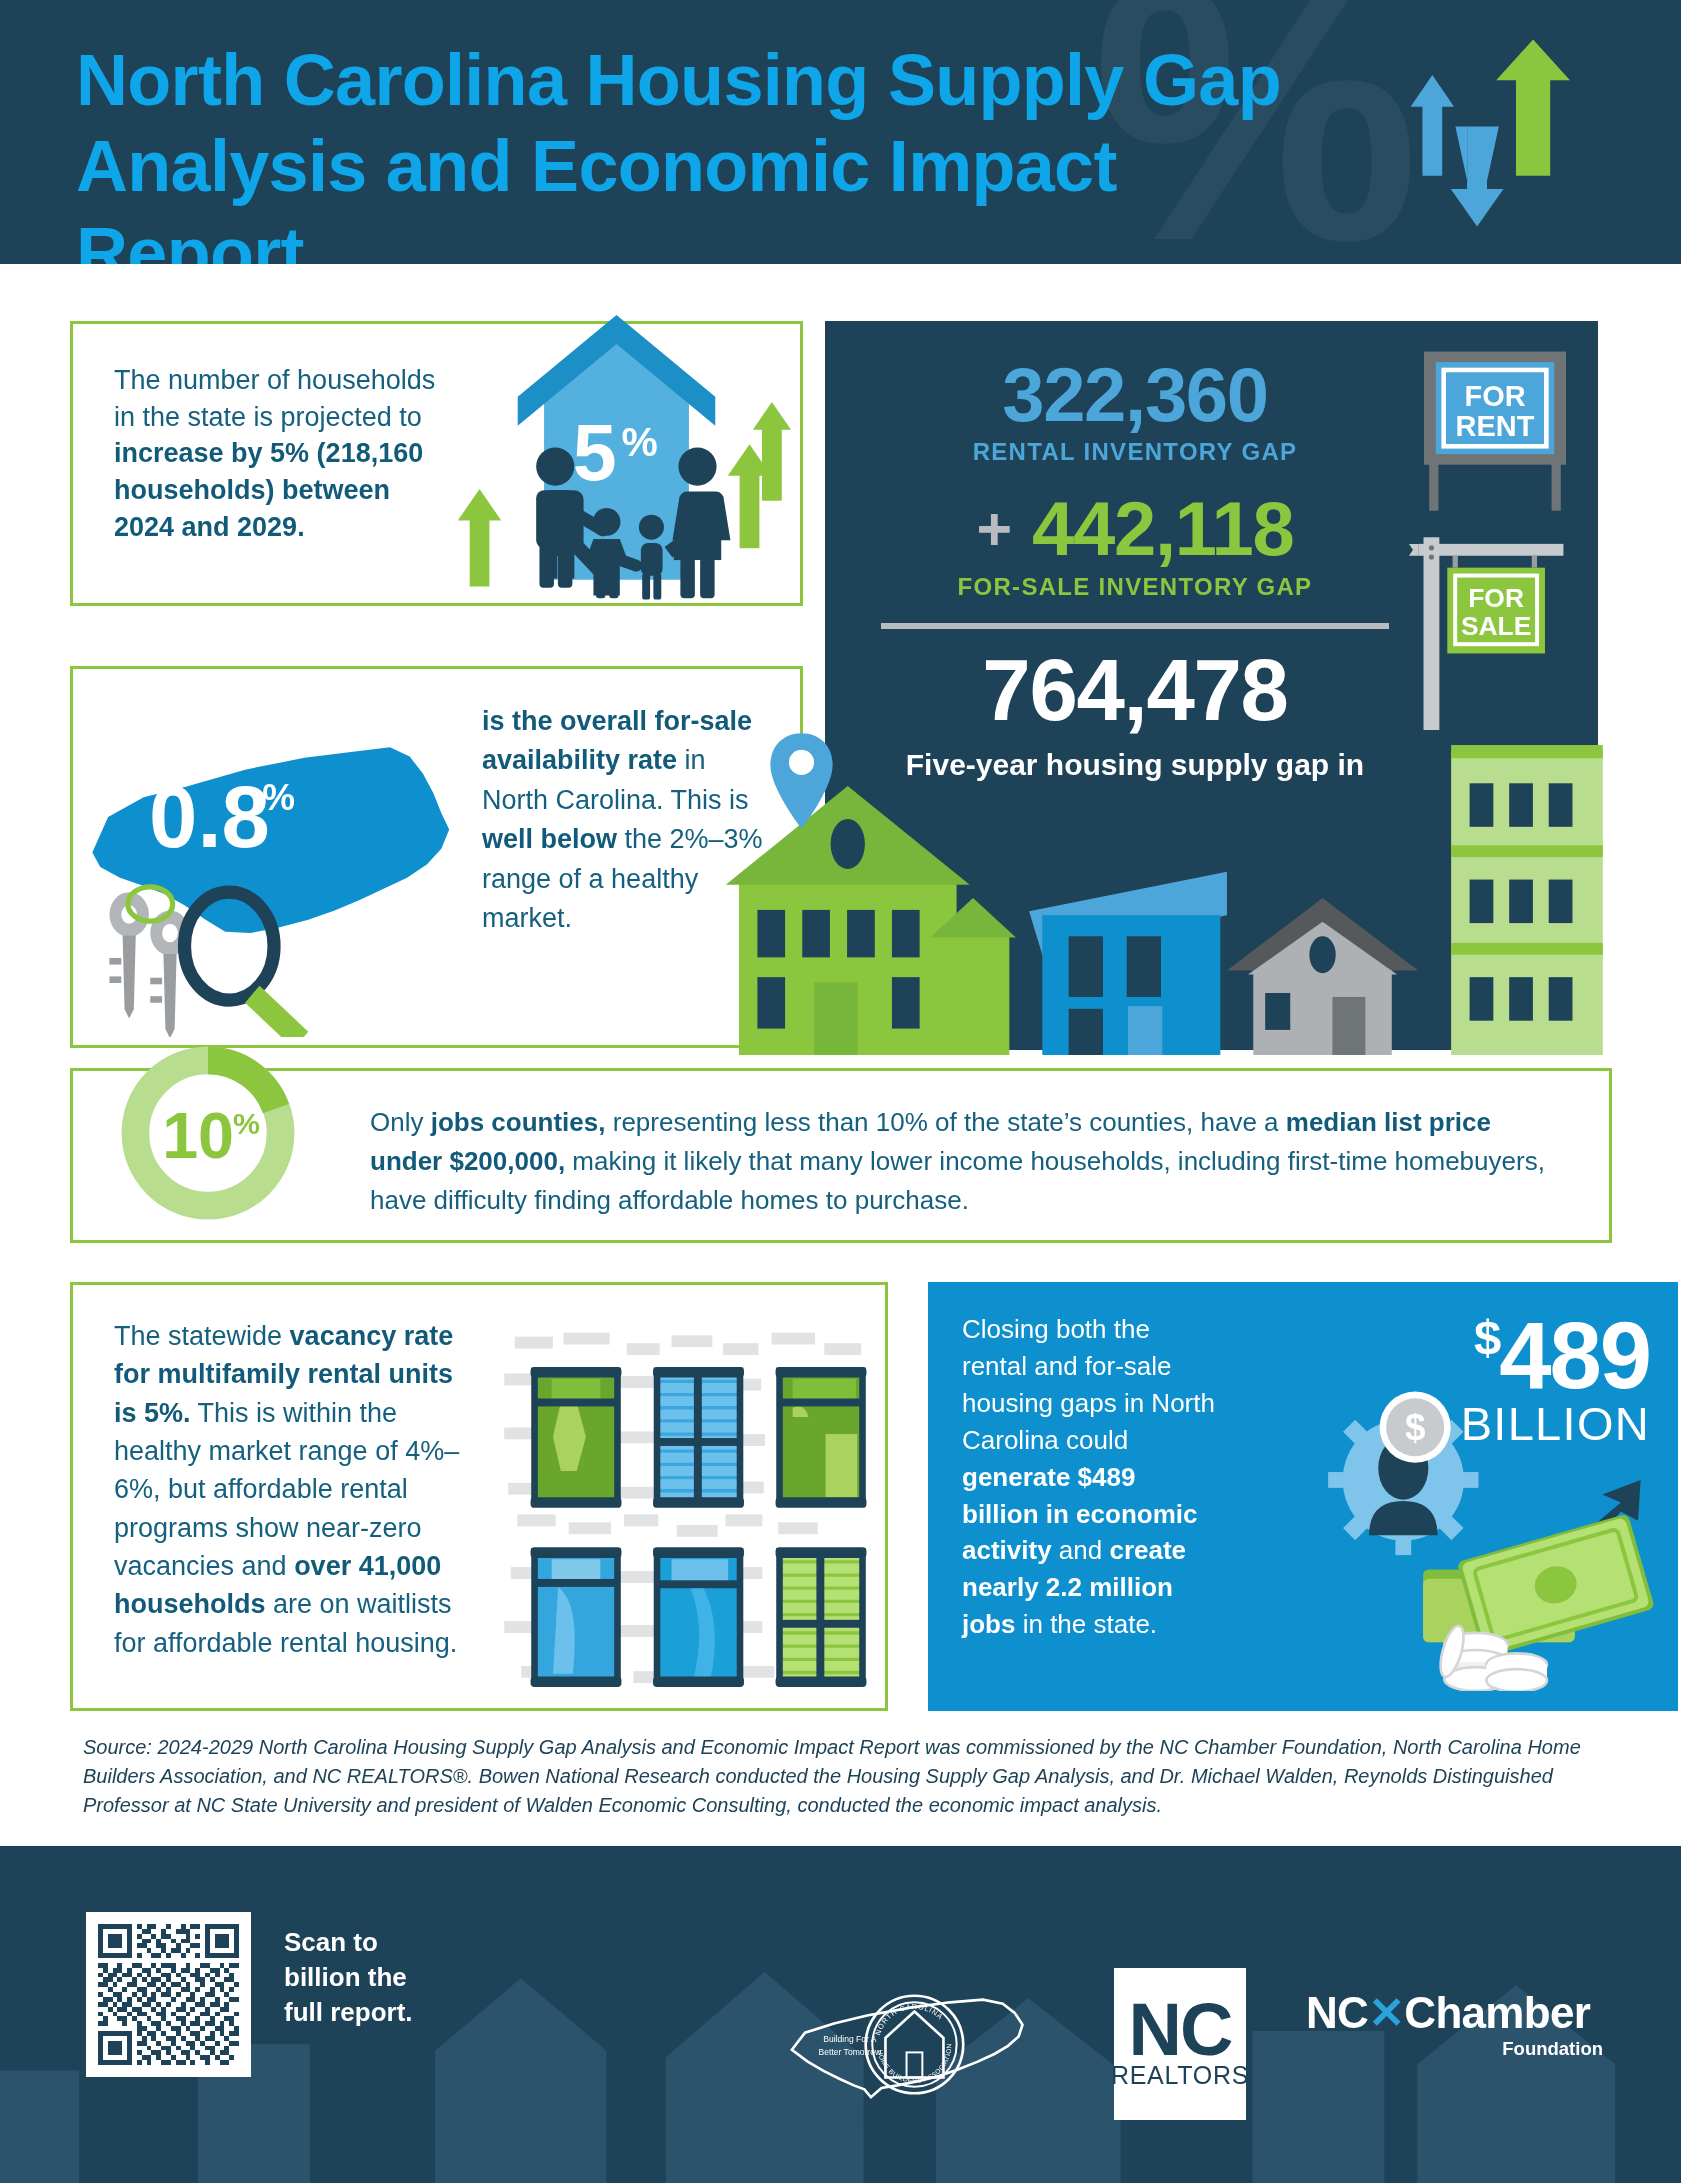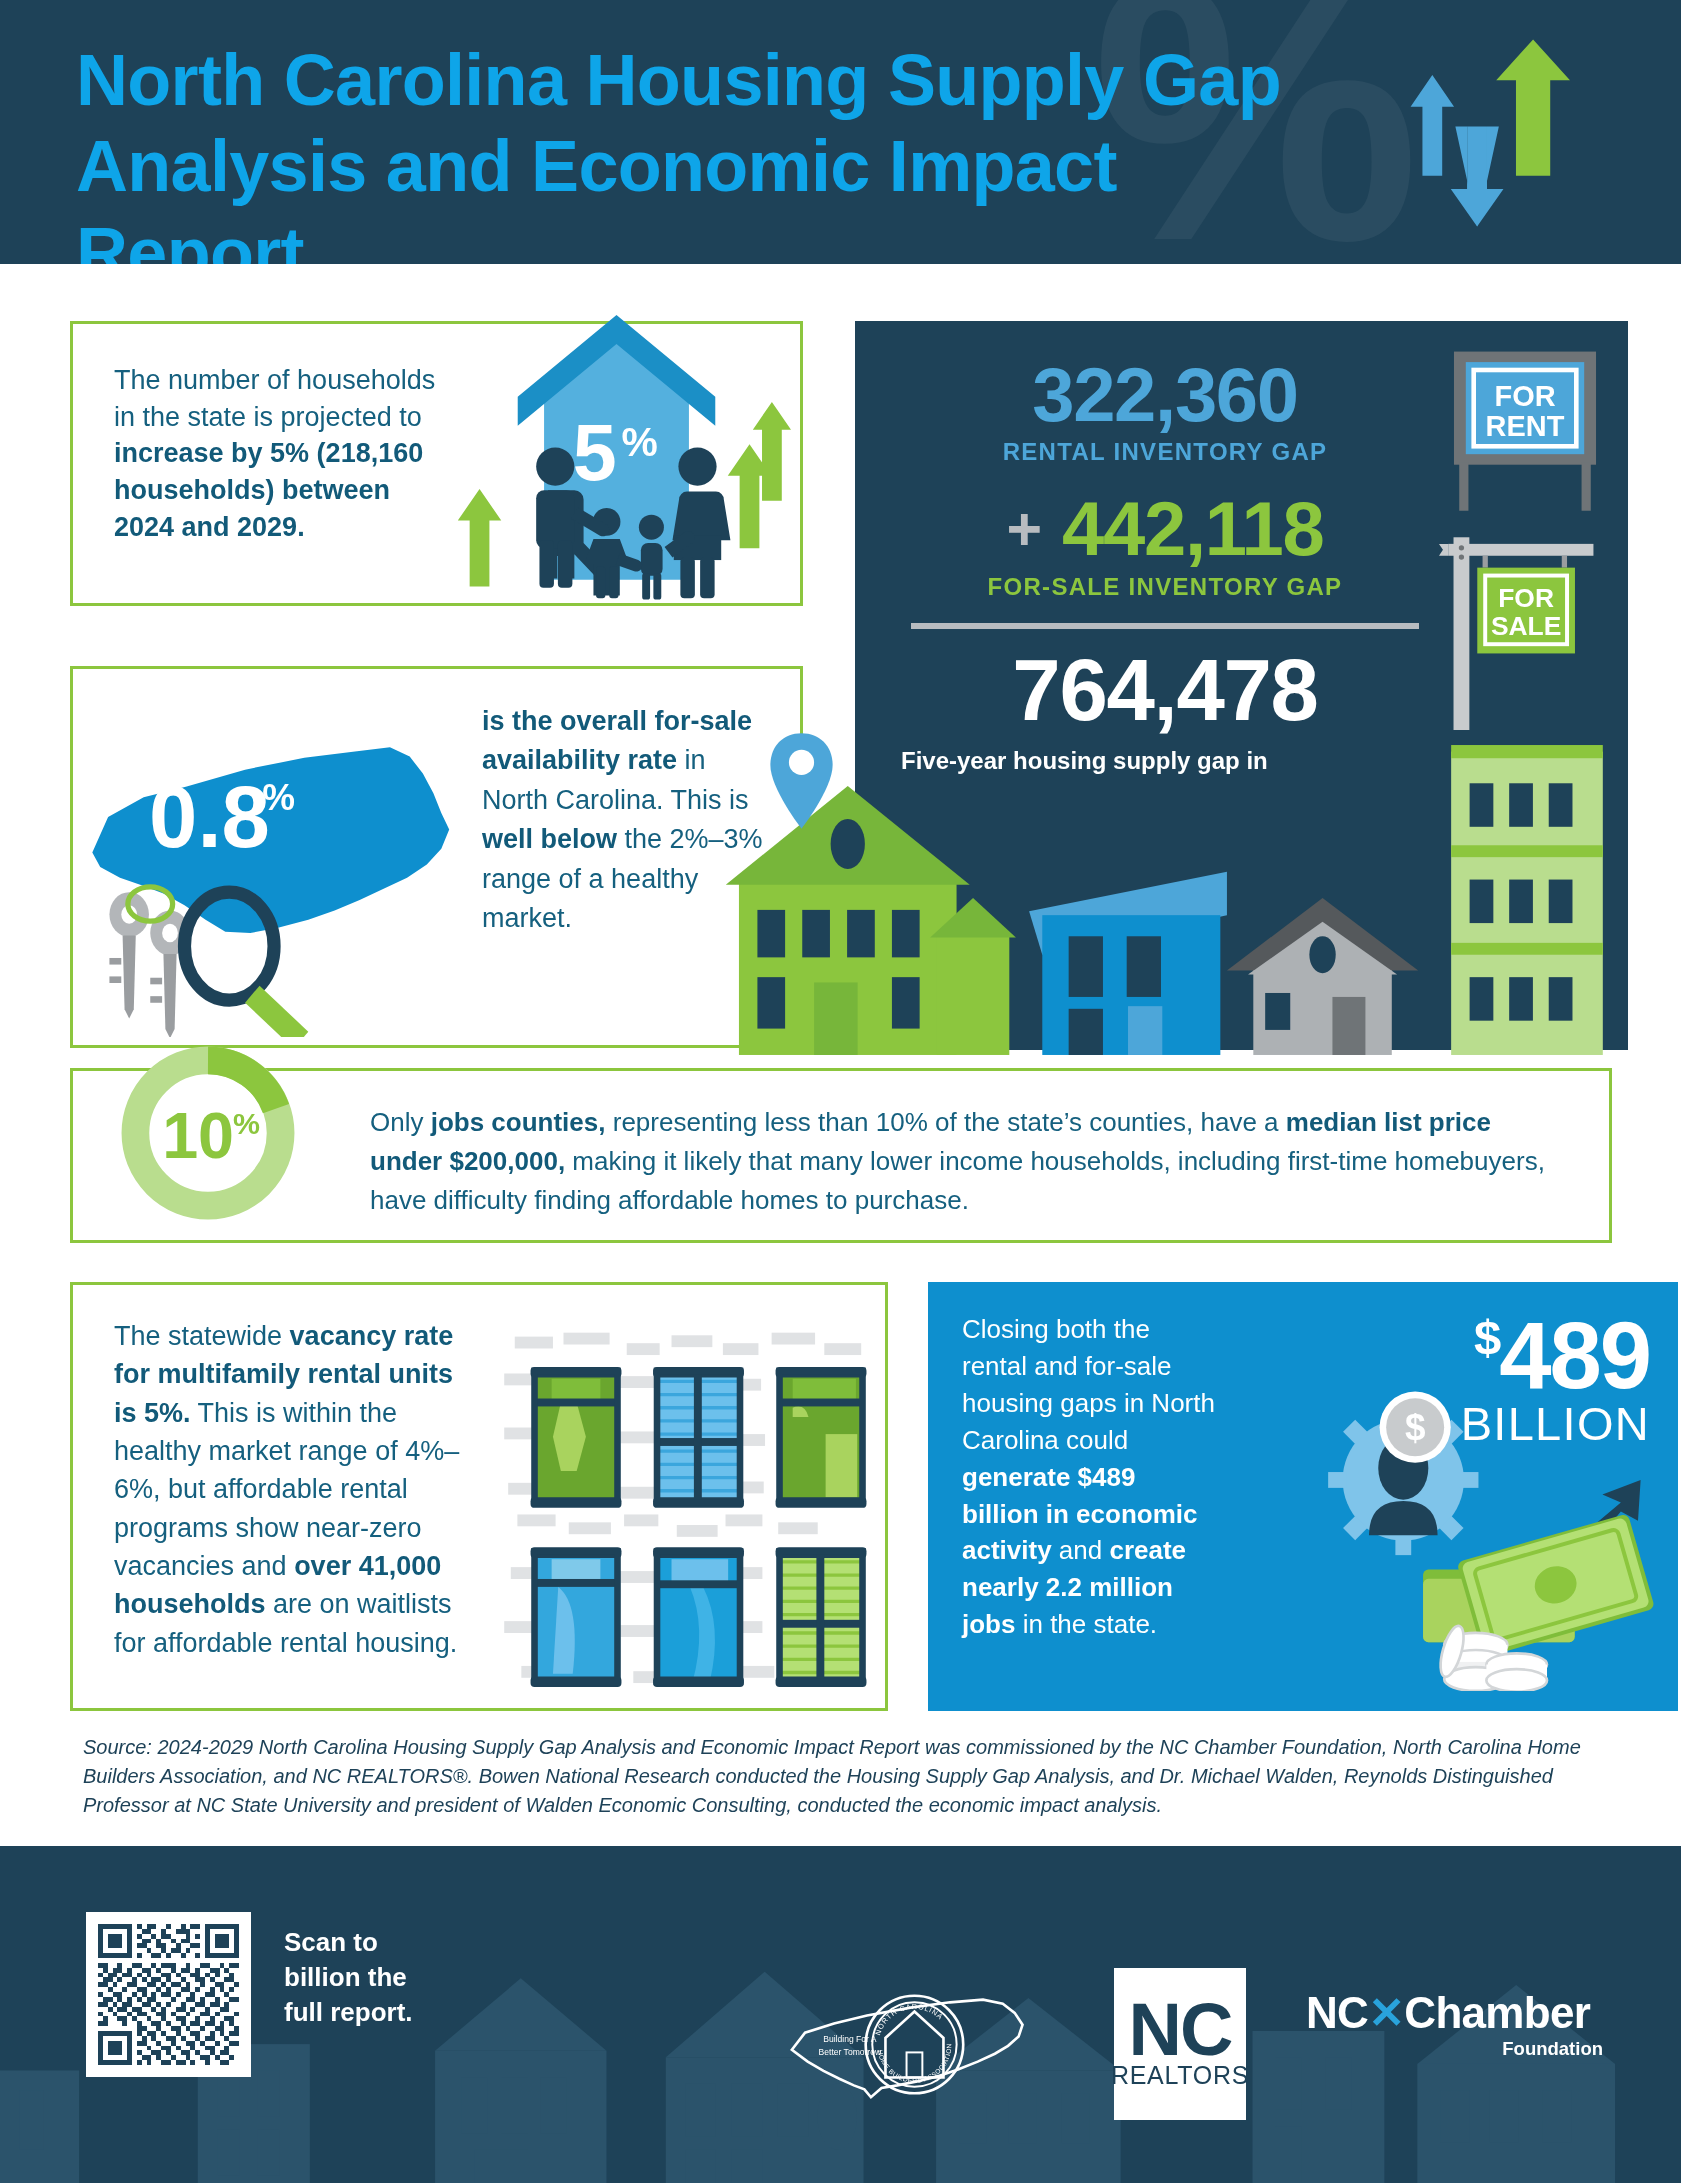--- a/index.html
+++ b/index.html
@@ -72,21 +72,21 @@
 
   
   #card-availability { left: 70px; top: 666px; width: 733px; height: 382px; }
   #availability-text {
     position: absolute; left: 409px; top: 33px; width: 290px;
     font-size: 27px; line-height: 1.46;
   }
   #nc-map-wrap { position: absolute; left: 6.6px; top: 18.5px; width: 396px; height: 349px; }
 
   
-  #panel-gap { left: 855px; top: 321px; width: 773px; height: 729px; }
+  #panel-gap { left: 825px; top: 321px; width: 773px; height: 729px; }
   .stat-num-blue {
     color: #4da6d9; font-size: 76px; font-weight: 700; letter-spacing: -1.3px; line-height: 1;
     text-align: center;
   }
   .stat-label-blue {
     color: #4da6d9; font-size: 24px; font-weight: 700; letter-spacing: 1.3px; text-align: center;
     margin-top: 5.3px;
   }
   .stat-num-green {
     color: #8cc63e; font-size: 76px; font-weight: 700; letter-spacing: -1.3px; line-height: 1;
@@ -95,21 +95,21 @@
     color: #8cc63e; font-size: 24px; font-weight: 700; letter-spacing: 1.3px; text-align: center;
     margin-top: 5.3px;
   }
   .plus-sign { color: #b8bcc0; font-size: 61px; font-weight: 700; line-height: 1; }
   .stat-rule { height: 6px; background: #b8bcc0; margin: 22.4px auto 0 auto; }
   .stat-num-white {
     color: #ffffff; font-size: 87px; font-weight: 700; letter-spacing: -1.3px; line-height: 1;
     text-align: center; margin-top: 17px;
   }
   .stat-cap-white {
-    color: #ffffff; font-size: 24px; font-weight: 700; line-height: 1.3; margin-top: 12px;
+    color: #ffffff; font-size: 30px; font-weight: 700; text-align: center; line-height: 1.3; margin-top: 12px;
   }
 
   .sign-rent { position: absolute; right: 24px; top: 24px; width: 158px; height: 171px; }
   .sign-sale { position: absolute; right: 24px; top: 211px; width: 165px; height: 198px; }
 
   
   #houses-row { position: absolute; left: 673px; top: 745px; width: 943px; height: 310px; }
 
   
   #card-tenpct { left: 70px; top: 1068px; width: 1542px; height: 175px; }

